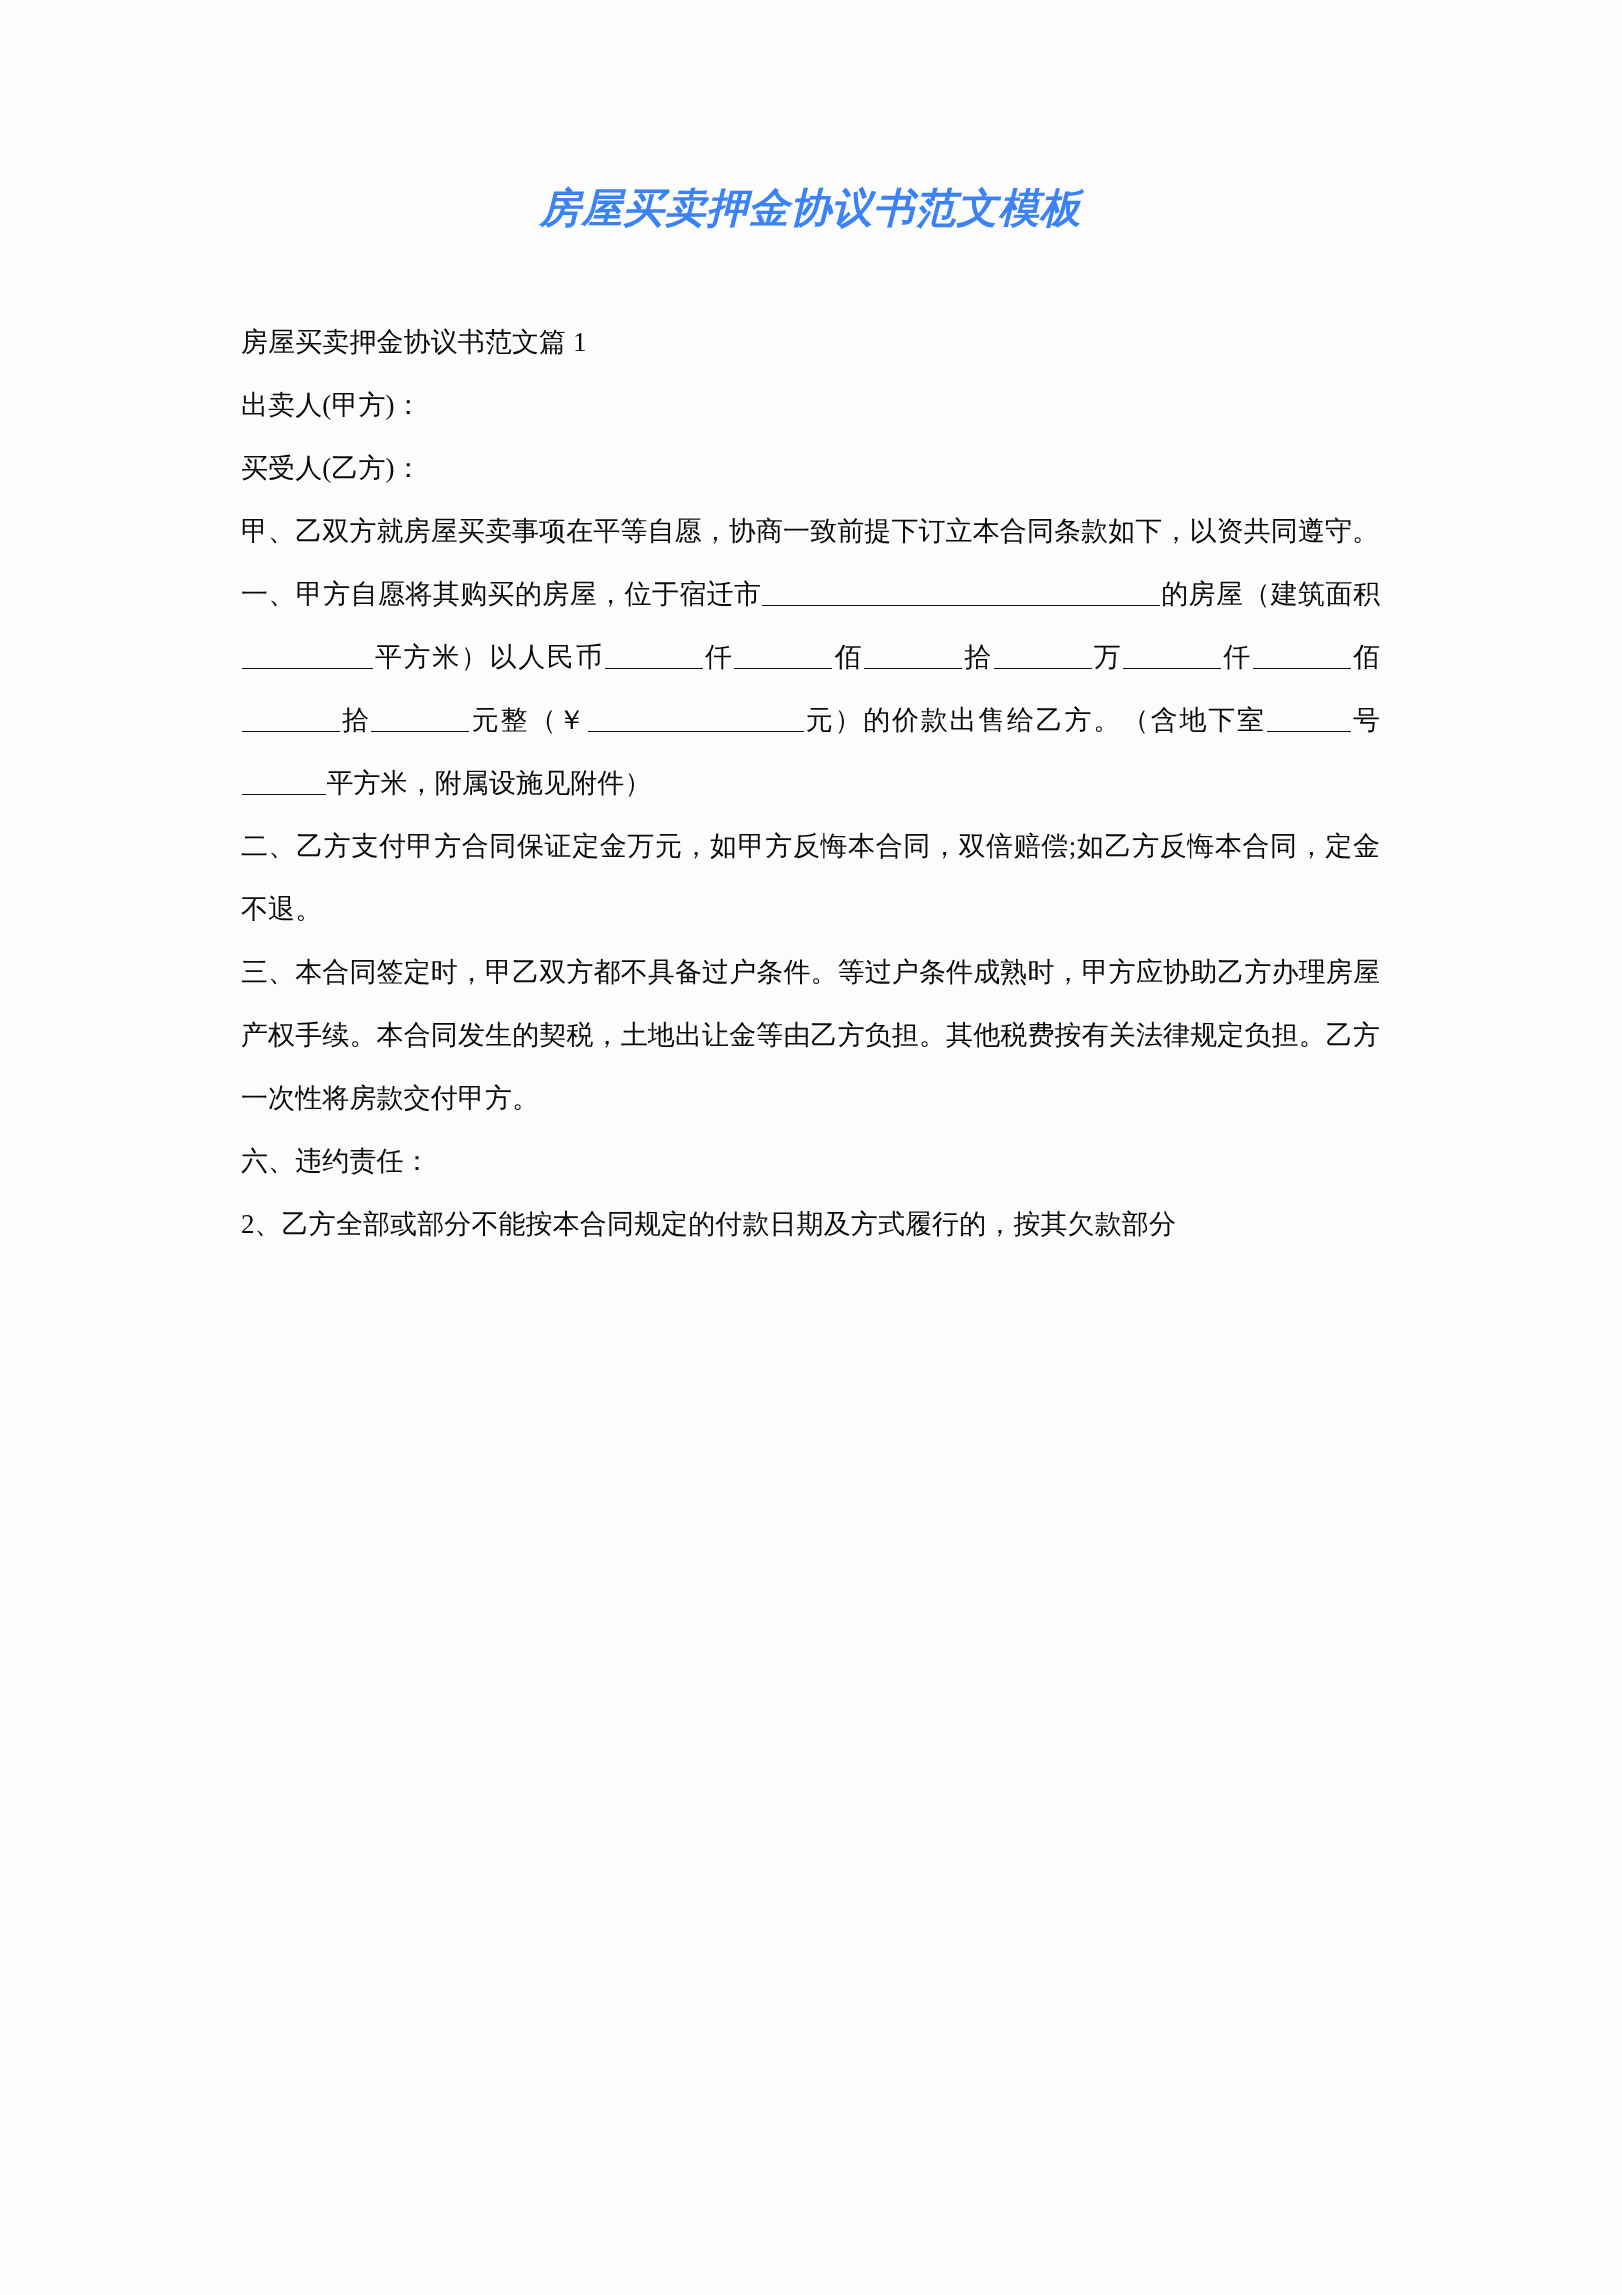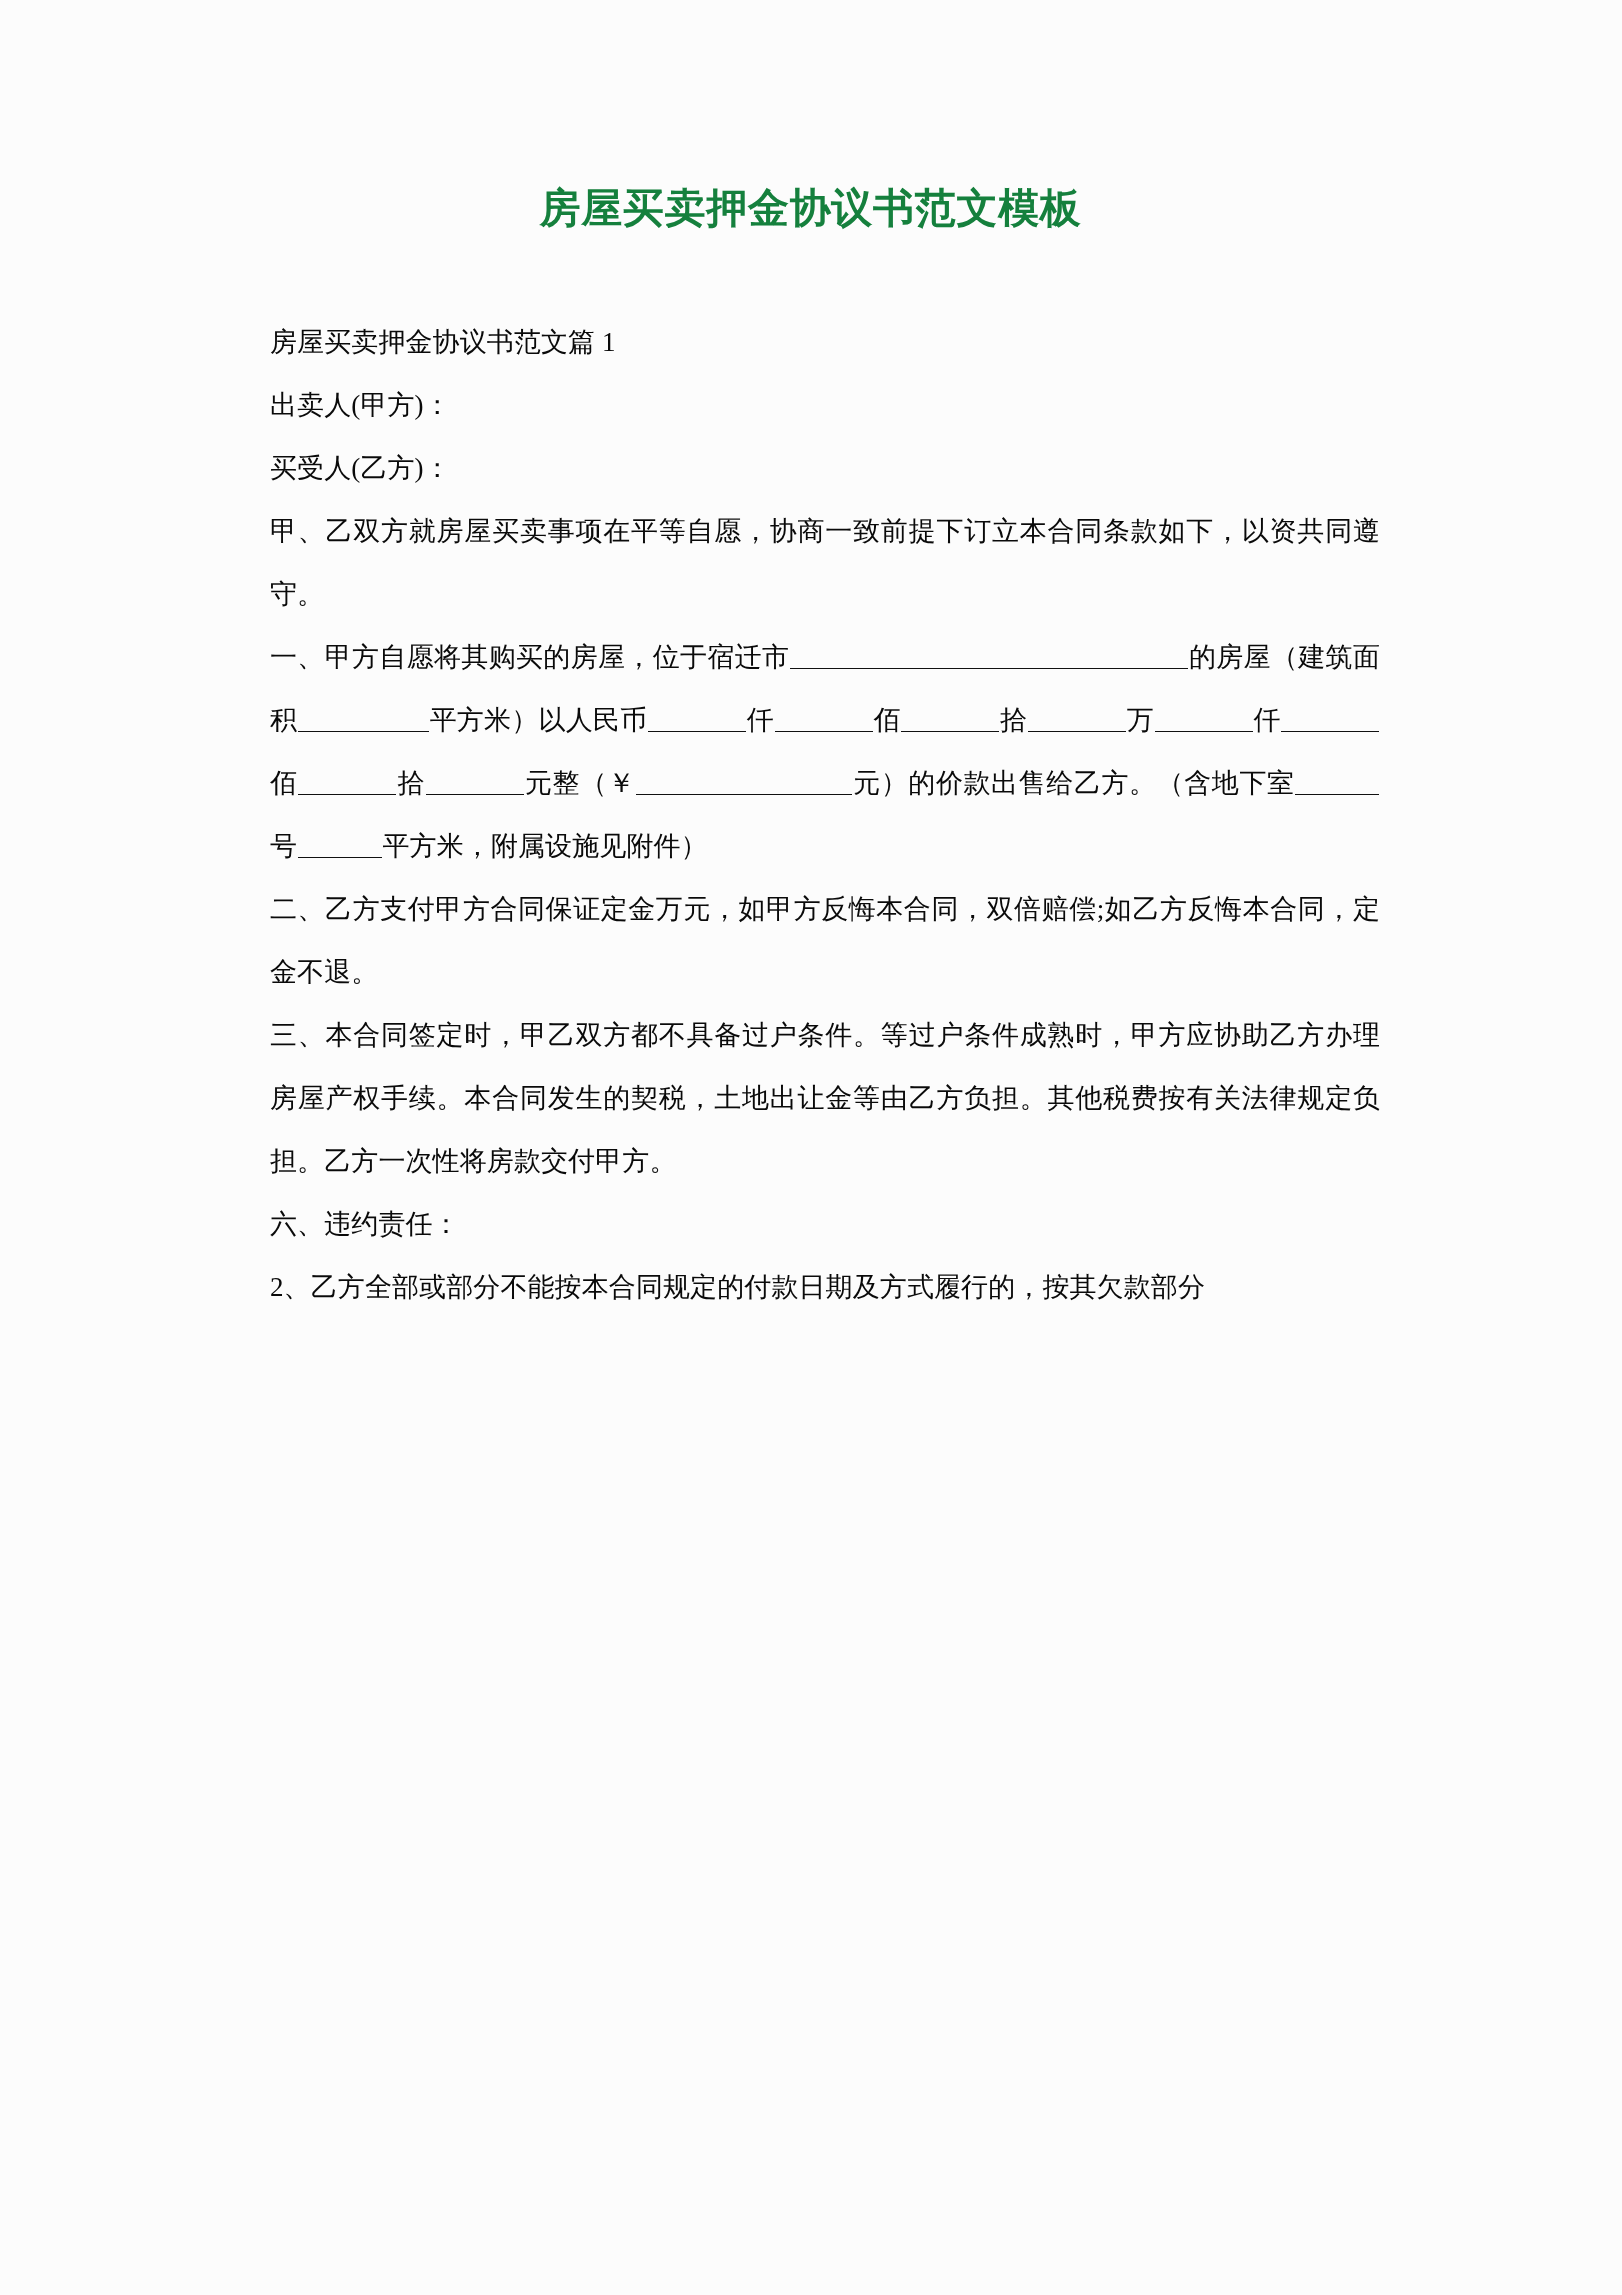--- a/index.html
+++ b/index.html
@@ -33,28 +33,28 @@
   
   .doc-title {
     font-size: 41px;
     font-weight: bold;
     line-height: 1.25;
     letter-spacing: 0.7px;
     text-align: center;
     margin: 0;
     padding-top: 183px;
     padding-bottom: 0;
-    color: #15803d;
+    color: #3b82f6;
     white-space: nowrap;
+    font-style: italic;
   }
 
   
   .body-block {
     margin-top: 77px;
-    margin-left: 29px;
   }
 
   p.para {
     font-size: 27px;
     line-height: 63px;
     margin: 0 0 0 0;
     text-align: justify;
     text-justify: inter-ideograph;
     text-align-last: left;
     letter-spacing: 0.1px;

